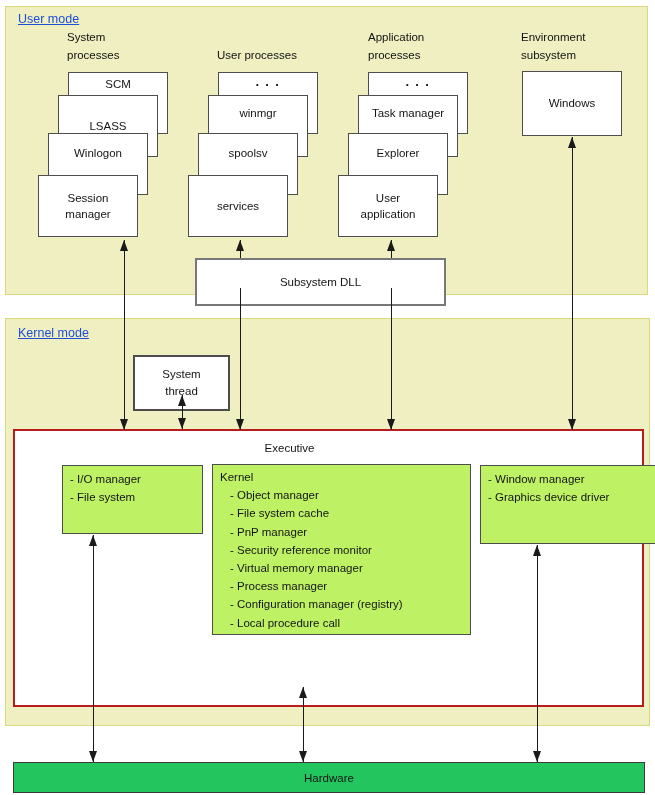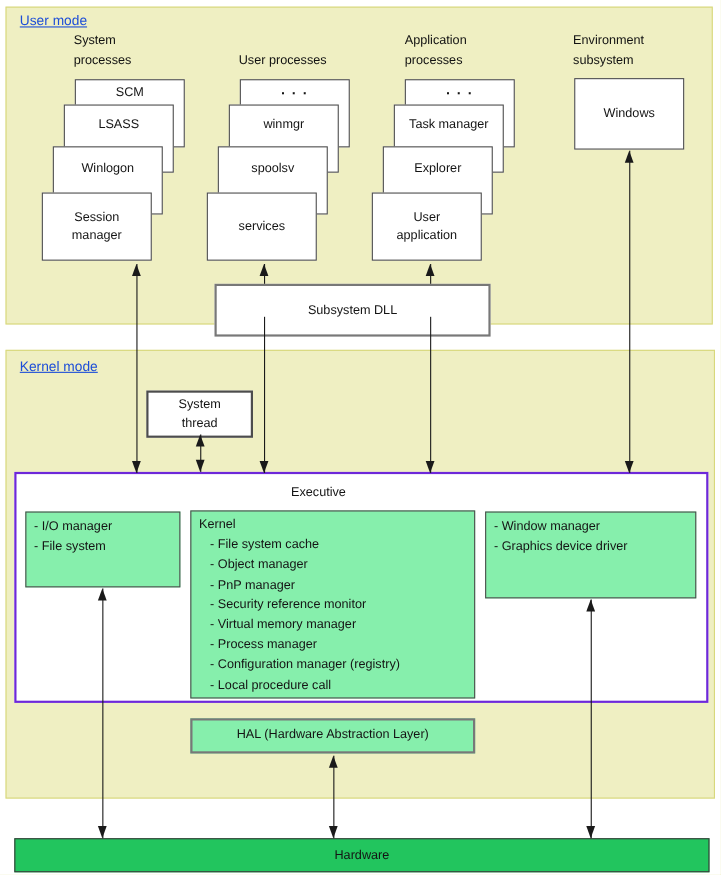--- a/index.html
+++ b/index.html
@@ -22,49 +22,49 @@
   #hdr-app{left:368px;top:29px;width:80px;}
   #hdr-env{left:521px;top:29px;width:80px;}
   
   .pbox{position:absolute;width:100px;height:62px;background:#fff;
         border:1px solid #4d4d4d;text-align:center;box-sizing:border-box;}
   .pbox.ctr{display:flex;align-items:center;justify-content:center;
             line-height:16.5px;padding:18px 13px;}
   .dots{font-size:13px;font-weight:bold;letter-spacing:1px;}
   
   #b-scm{left:68px;top:72px;z-index:1;padding-top:5px;}
-  #b-lsass{left:58px;top:95px;z-index:2;padding-top:11px;}
+  #b-lsass{left:58px;top:95px;z-index:2;padding-top:24px;}
   #b-winlogon{left:48px;top:133px;z-index:3;padding-top:13px;}
   #b-sessionmgr{left:38px;top:175px;z-index:4;}
   
   #b-udots{left:218px;top:72px;z-index:1;padding-top:4px;}
   #b-winmgr{left:208px;top:95px;z-index:2;padding-top:11px;}
   #b-spoolsv{left:198px;top:133px;z-index:3;padding-top:13px;}
   #b-services{left:188px;top:175px;z-index:4;}
   
   #b-adots{left:368px;top:72px;z-index:1;padding-top:4px;}
   #b-taskmgr{left:358px;top:95px;z-index:2;padding-top:11px;}
   #b-explorer{left:348px;top:133px;z-index:3;padding-top:13px;}
   #b-userapp{left:338px;top:175px;z-index:4;}
   
   #b-windows{left:522px;top:71px;width:100px;height:65px;}
   
   #b-subsysdll{position:absolute;left:195px;top:258px;width:251px;height:48px;
      background:#fff;border:2px solid #787878;box-sizing:border-box;
      display:flex;align-items:center;justify-content:center;z-index:5;}
-  #b-systhread{position:absolute;left:133px;top:355px;width:97px;height:43px;
+  #b-systhread{position:absolute;left:133px;top:355px;width:97px;height:56px;
      background:#fff;border:2px solid #4d4d4d;box-sizing:border-box;
      display:flex;align-items:center;justify-content:center;text-align:center;
      line-height:17px;padding:16px 14px;z-index:5;}
   
-  #exec{position:absolute;left:13px;top:429px;width:631px;height:210px;
-     background:#fff;border:2px solid #6d28d9;box-sizing:border-box;z-index:2;}
+  #exec{position:absolute;left:13px;top:429px;width:631px;height:278px;
+     background:#fff;border:2px solid #b91c1c;box-sizing:border-box;z-index:2;}
   #exec-label{position:absolute;left:145px;top:11px;width:259px;text-align:center;}
-  .exec-sub{position:absolute;background:#86efac;border:1px solid #4d4d4d;
-     box-sizing:border-box;line-height:17.5px;}
+  .exec-sub{position:absolute;background:#bef264;border:1px solid #4d4d4d;
+     box-sizing:border-box;line-height:17.5px;margin-left:39px;}
   #exec-io{left:8px;top:34px;width:141px;height:69px;padding:5px 7px;}
   #exec-kernel{left:158px;top:33px;width:259px;height:171px;
      padding:3px 7px 4px;line-height:18.2px;overflow:hidden;}
   #exec-kernel .indent{padding-left:10px;}
   #exec-window{left:426px;top:34px;width:192px;height:79px;padding:5px 7px;}
   #exec-hal{left:158px;top:222px;width:259px;height:32px;border:2px solid #787878;
      display:flex;align-items:center;justify-content:center;}
   
   #b-hardware{position:absolute;left:13px;top:762px;width:632px;height:31px;
      background:#22c55e;border:1.5px solid #3a3a3a;box-sizing:border-box;
@@ -123,34 +123,33 @@
 <div id="b-systhread">System thread</div>
 
 <div id="exec">
   <div id="exec-label">Executive</div>
   <div class="exec-sub" id="exec-io">
     <div>- I/O manager</div>
     <div>- File system</div>
   </div>
   <div class="exec-sub" id="exec-kernel">
     <div>Kernel</div>
+    <div class="indent">- Object manager</div>
     <div class="indent">- File system cache</div>
-    <div class="indent">- Object manager</div>
     <div class="indent">- PnP manager</div>
     <div class="indent">- Security reference monitor</div>
     <div class="indent">- Virtual memory manager</div>
     <div class="indent">- Process manager</div>
     <div class="indent">- Configuration manager (registry)</div>
     <div class="indent">- Local procedure call</div>
   </div>
   <div class="exec-sub" id="exec-window">
     <div>- Window manager</div>
     <div>- Graphics device driver</div>
   </div>
-  <div class="exec-sub" id="exec-hal">HAL (Hardware Abstraction Layer)</div>
 </div>
 
 <div id="b-hardware">Hardware</div>
 
 <div class="arr a-both" id="arr-sess"></div>
 <div class="arr a-top" id="arr-serv"></div>
 <div class="arr a-top" id="arr-uapp"></div>
 <div class="arr a-bottom" id="arr-dll-l"></div>
 <div class="arr a-bottom" id="arr-dll-r"></div>
 <div class="arr a-both" id="arr-win"></div>

